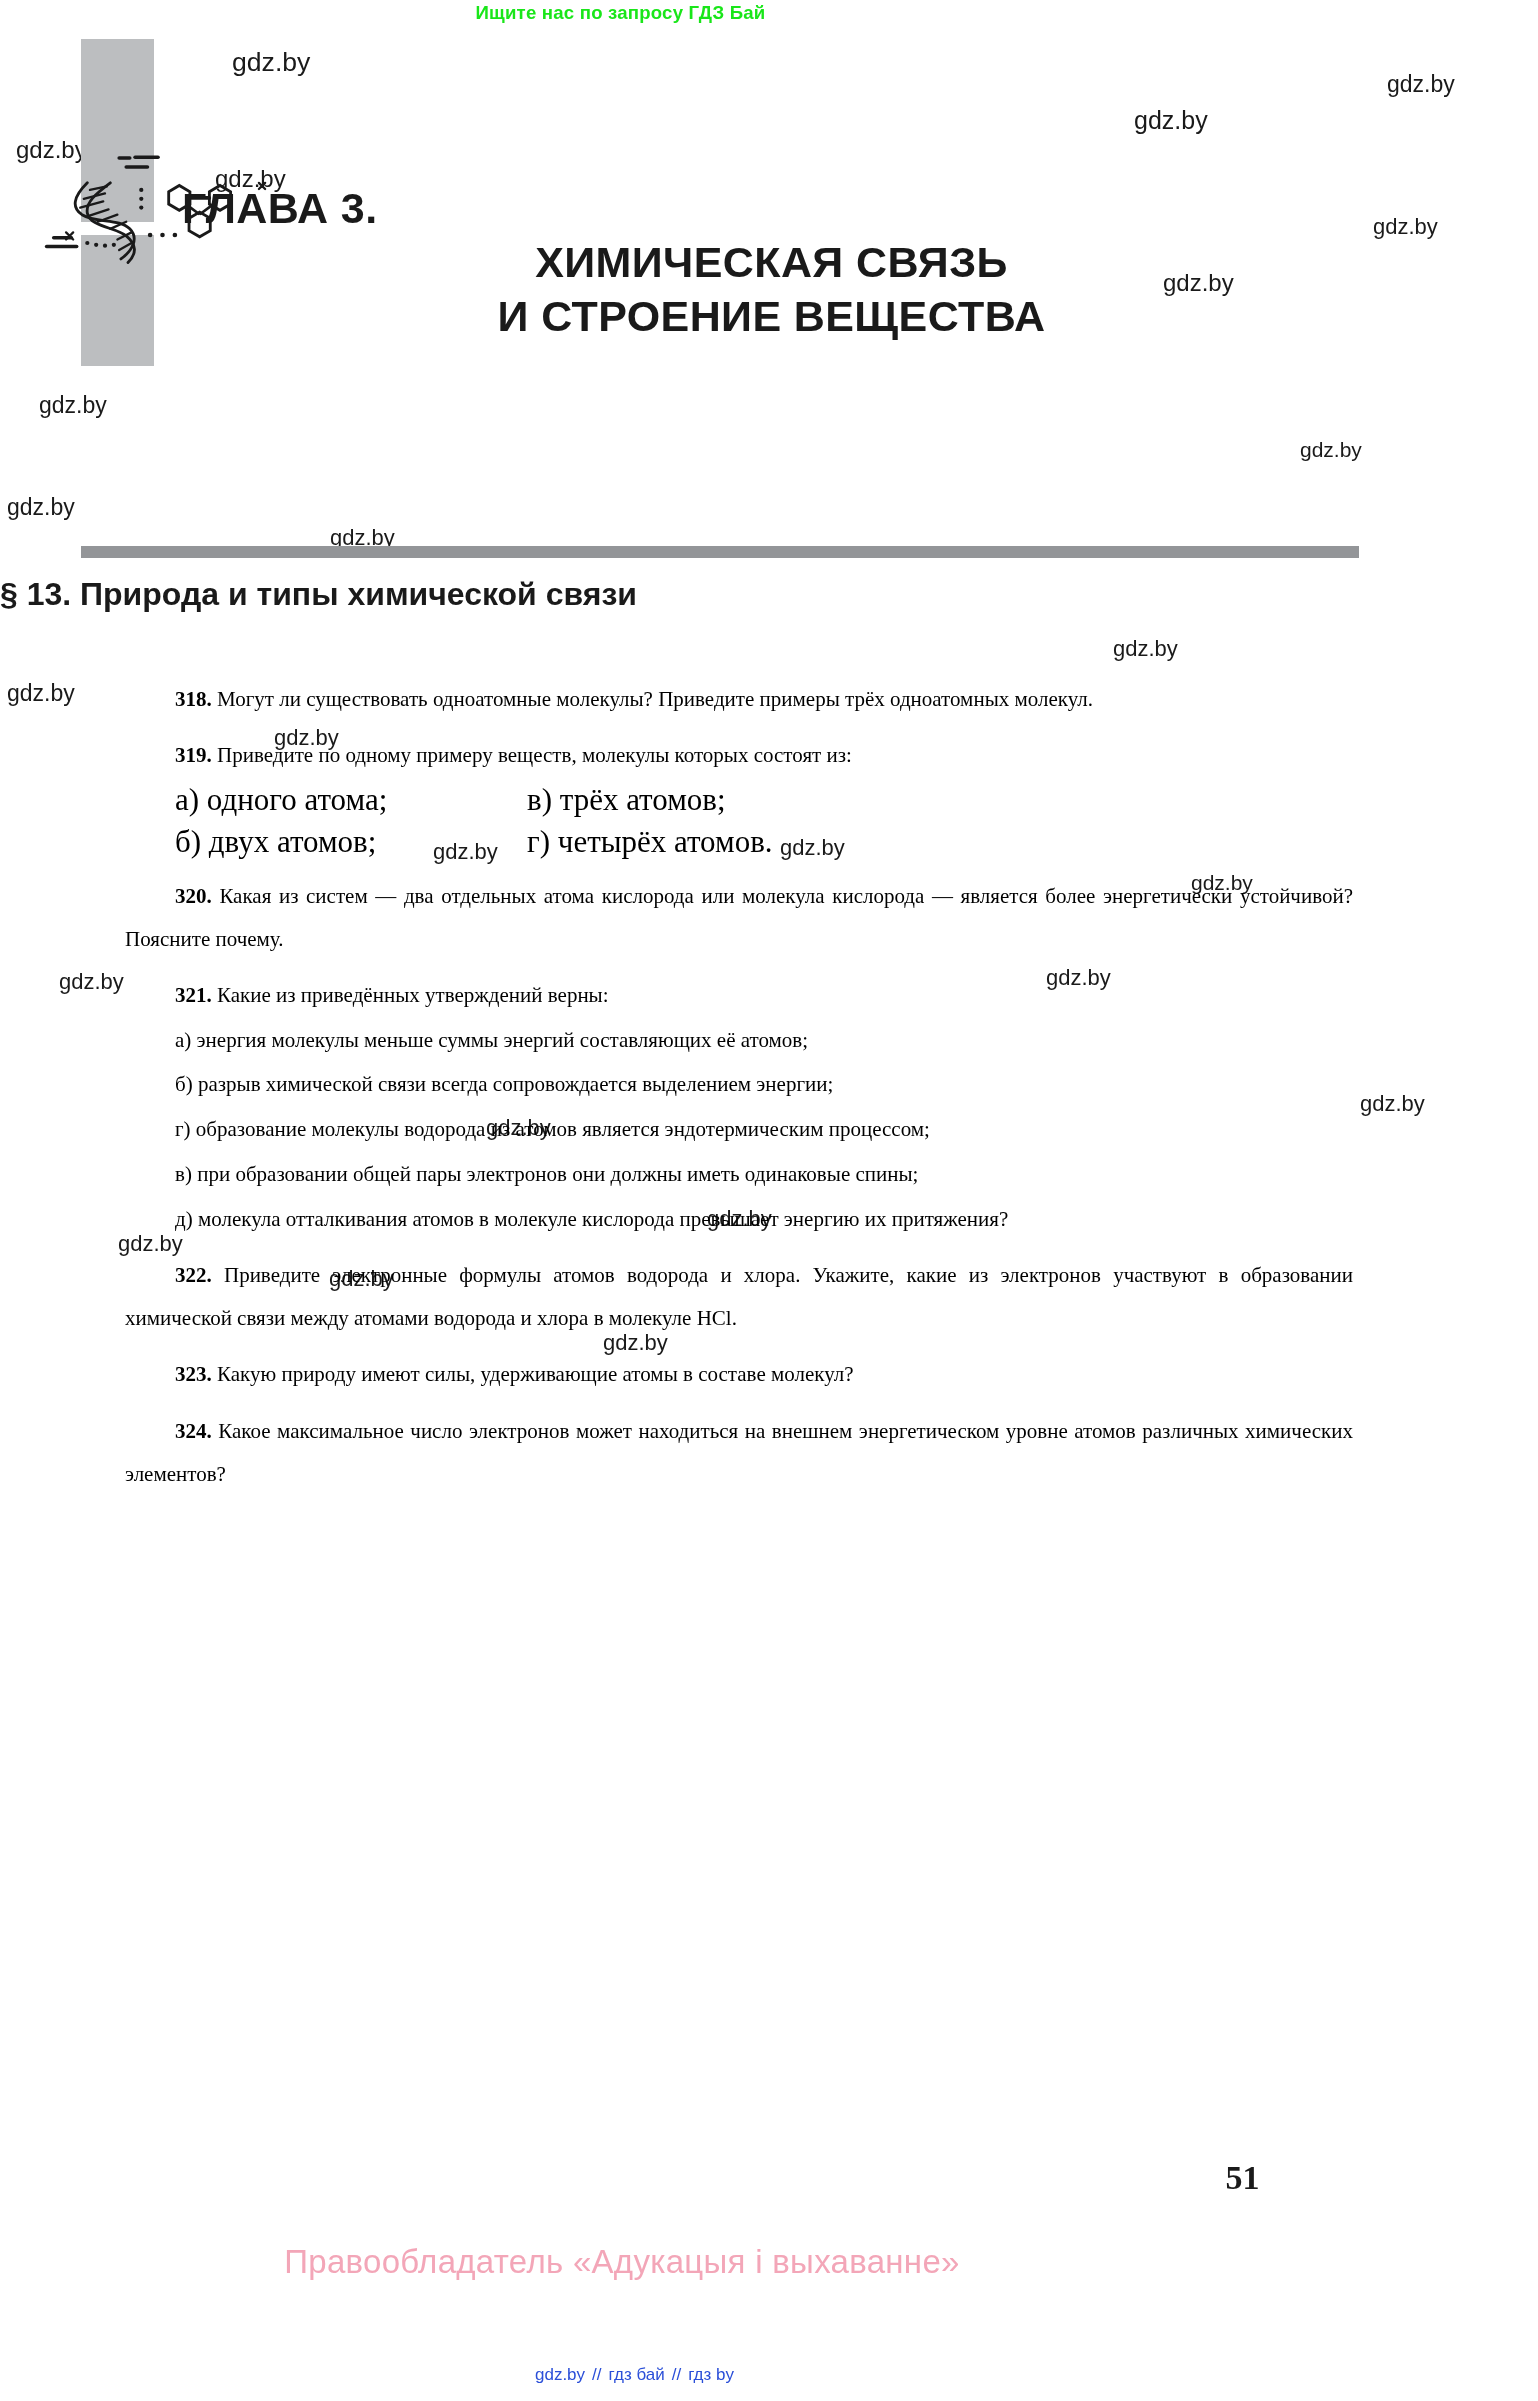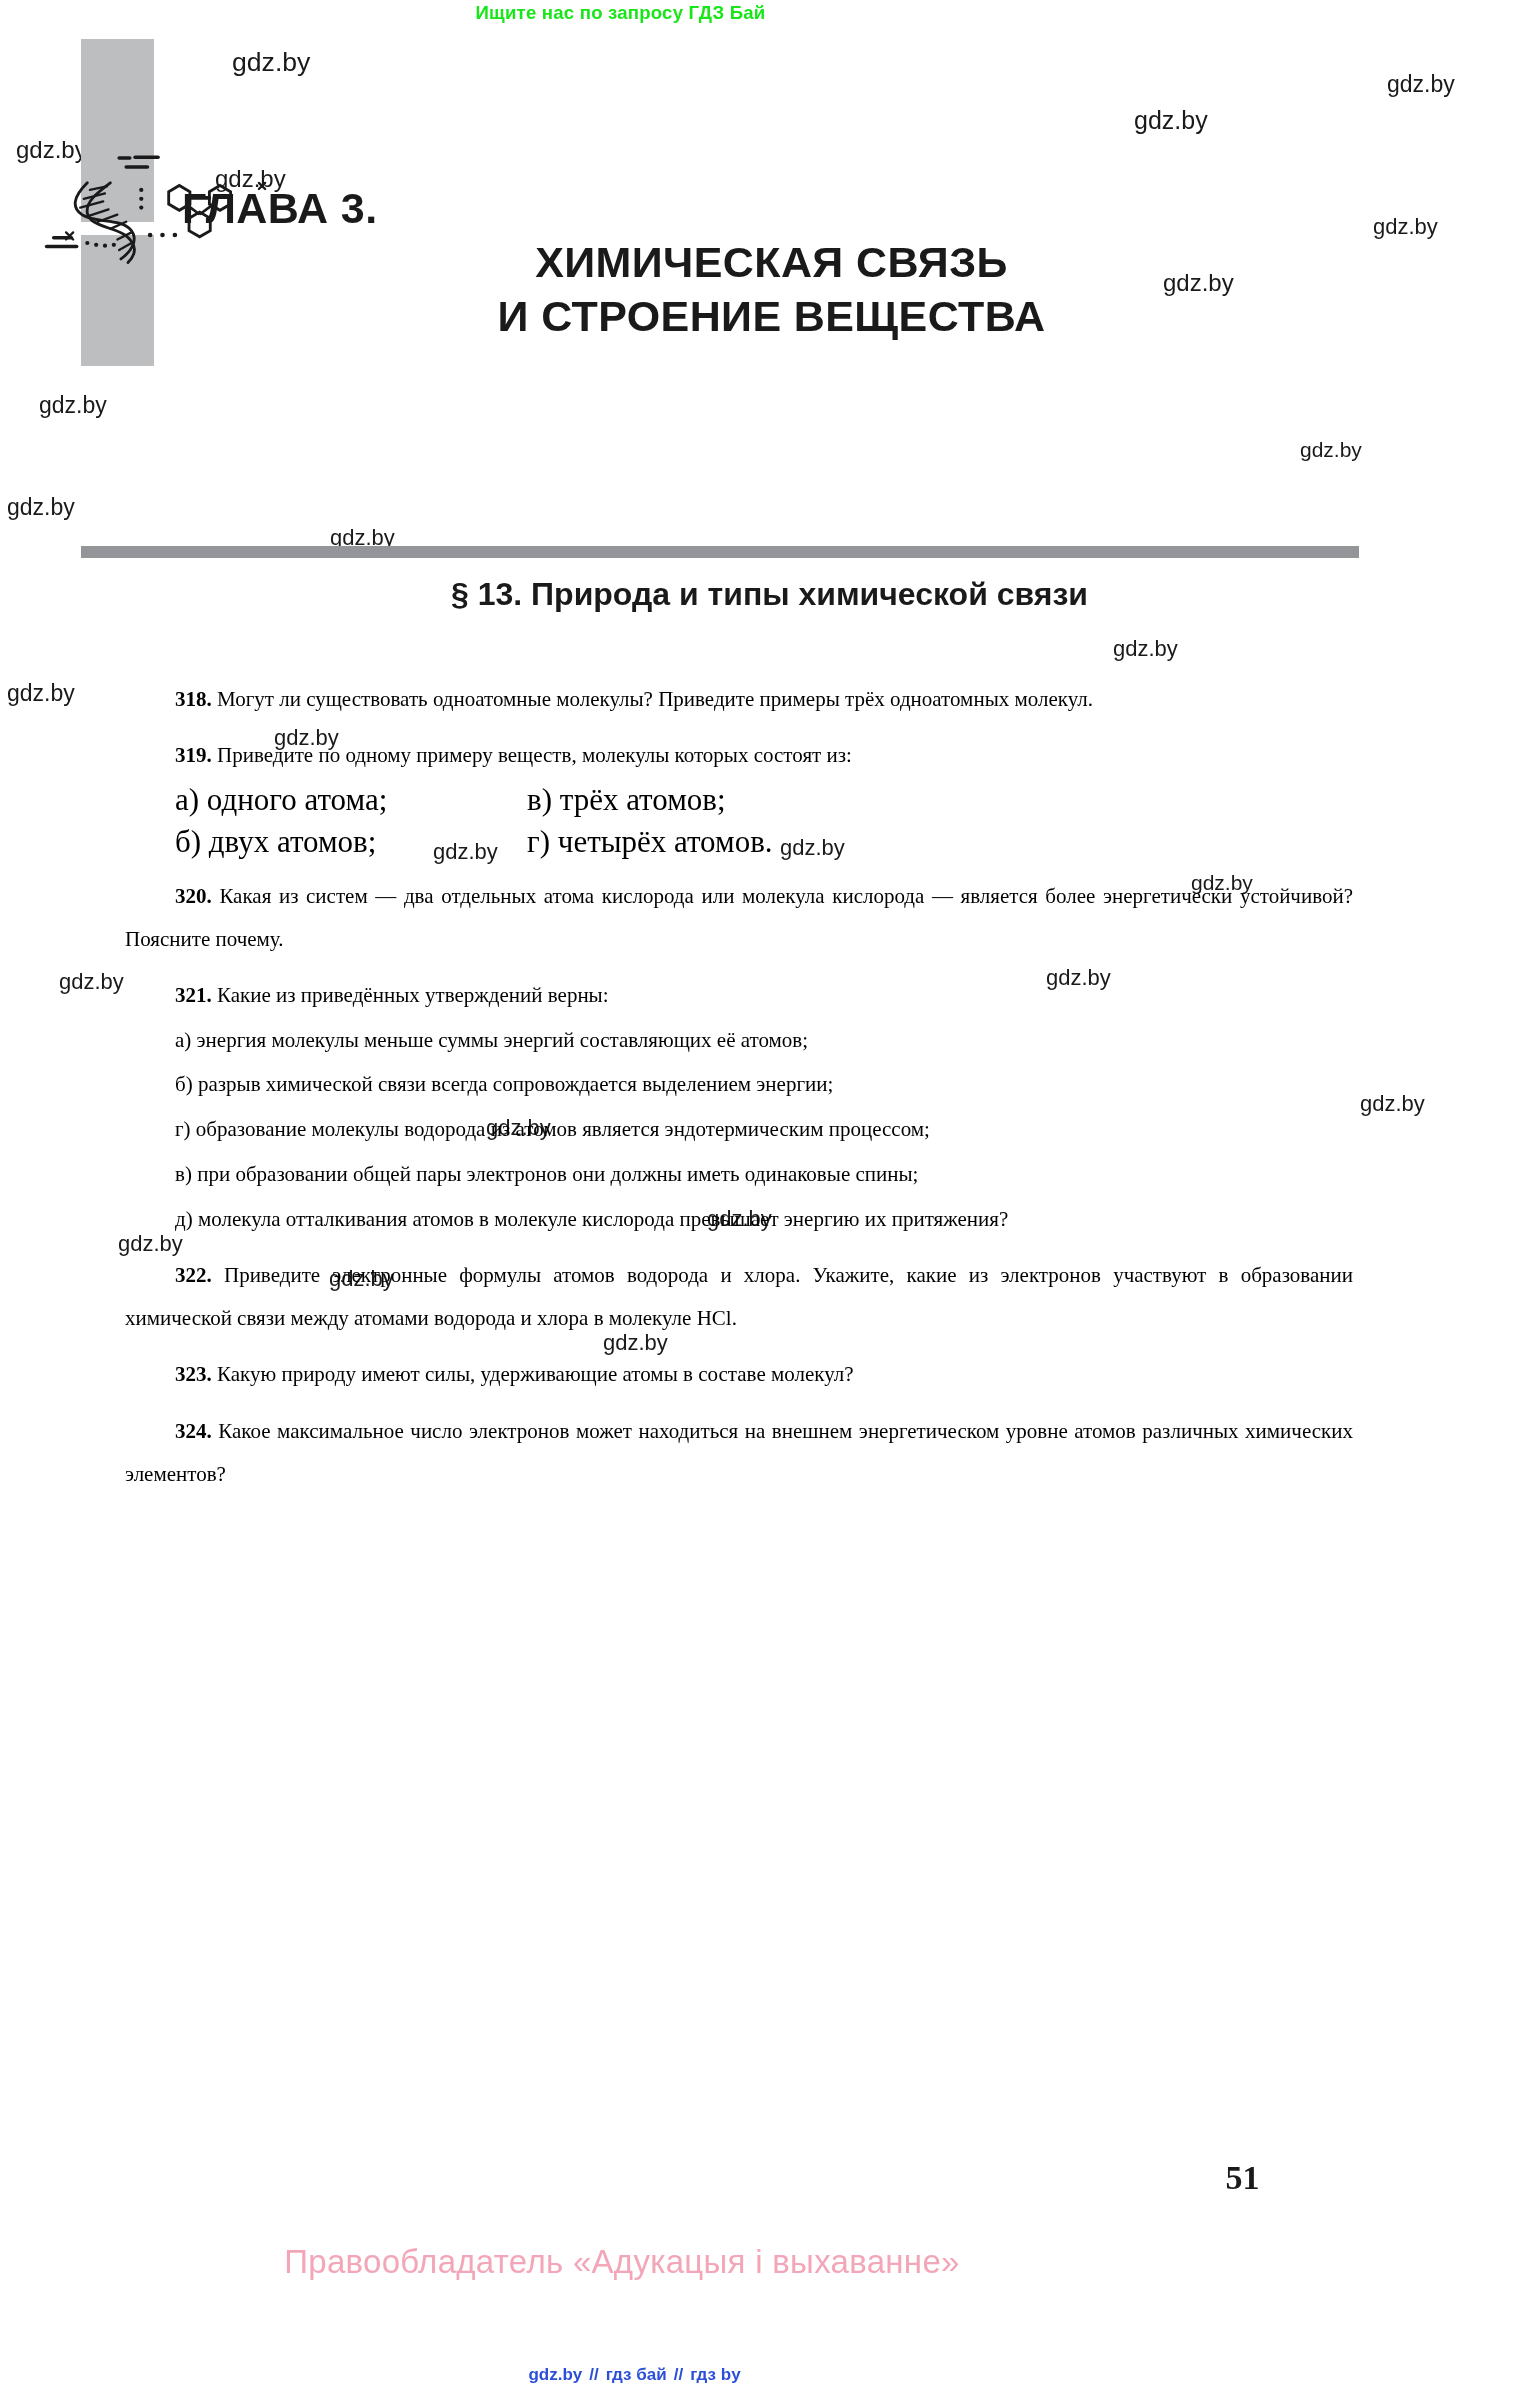--- a/index.html
+++ b/index.html
@@ -99,21 +99,20 @@
   #chapter-name-line-2 {
     text-align: center;
   }
 
   
   #section-heading {
     position: absolute;
     left: 0;
     top: 576px;
     width: 1539px;
-    text-align: center;
     font-family: "Liberation Sans", "DejaVu Sans", sans-serif;
     font-weight: bold;
     font-size: 32px;
     color: #1a1a1a;
   }
 
   
   #exercises {
     position: absolute;
     left: 125px;
@@ -171,21 +170,21 @@
 
   
   #footer-links {
     position: absolute;
     left: 0;
     top: 2365px;
     width: 1269px;
     text-align: center;
     font-family: "Liberation Sans", "DejaVu Sans", sans-serif;
     font-size: 17px;
-    font-weight: bold;
+    font-weight: normal;
     color: #2b4fd8;
   }
   #footer-links span { margin: 0 3.5px; }
 </style>
 </head>
 <body>
 
 <div id="promo-banner">Ищите нас по запросу ГДЗ Бай</div>
 
 <div id="watermark-layer">

